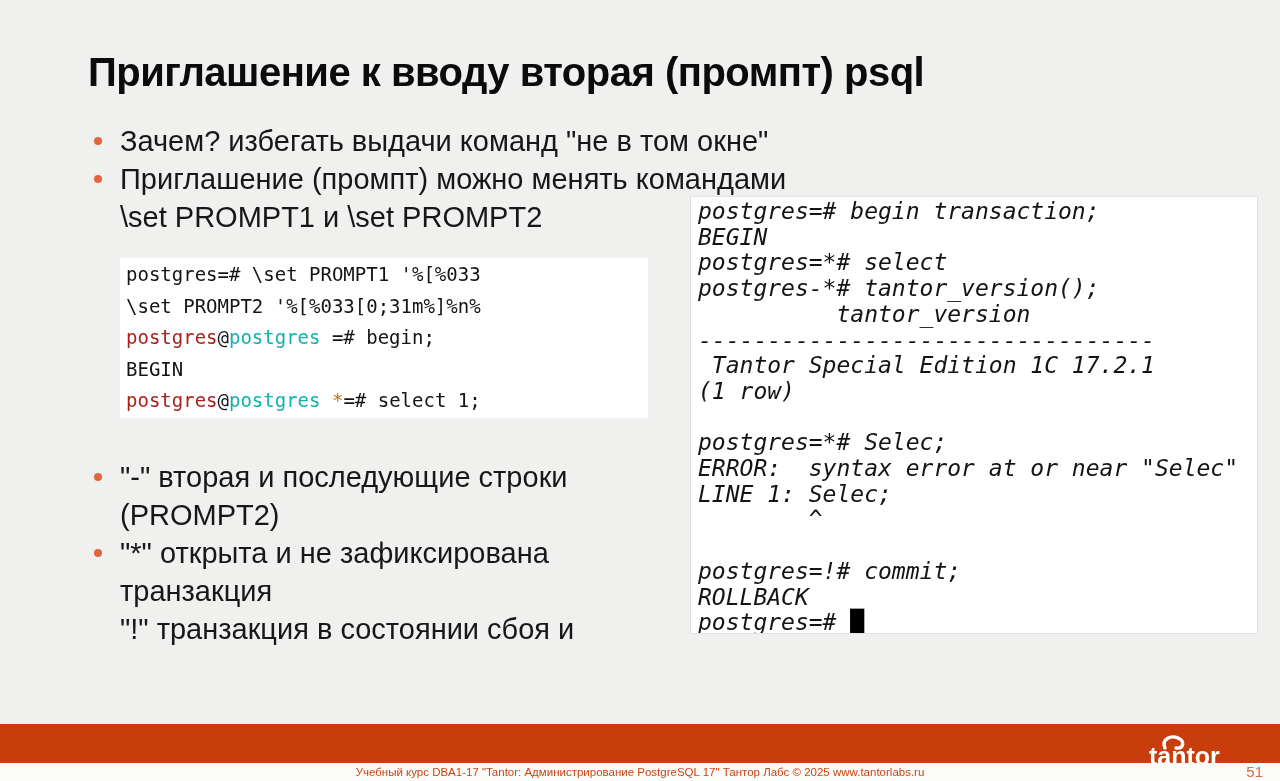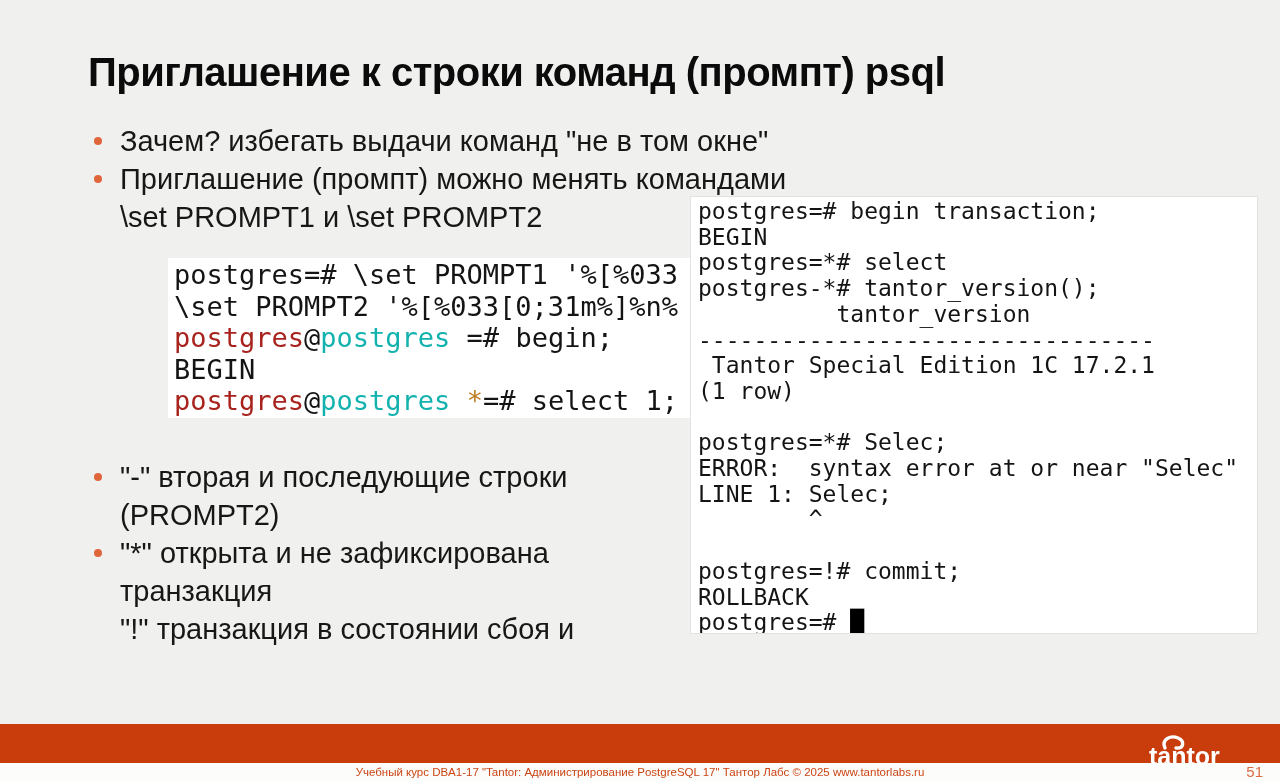--- a/index.html
+++ b/index.html
@@ -24,26 +24,26 @@
   }
   .dot.hidden{visibility:hidden;}
   .btext{white-space:pre;color:#171717;}
   .term{
     position:absolute;background:#ffffff;
     font-family:"DejaVu Sans Mono","Liberation Mono",monospace;
     white-space:pre;overflow:hidden;color:#141414;
   }
   #term-left{
     left:120px;top:258px;width:516px;height:158px;
-    font-size:27px;line-height:31.6px;padding:1px 6px;margin-left:48px;
+    font-size:19px;line-height:31.6px;padding:1px 6px;
   }
   #term-right{
     left:690px;top:196px;width:568px;height:438px;
     font-size:23px;line-height:25.7px;padding:2px 7px;
-    border:1px solid #e2e2e0;box-sizing:border-box;
+    border:1px solid #e2e2e0;box-sizing:border-box;font-style:italic;
   }
   .tline{white-space:pre;}
   .c-k{color:#141414;}
   .c-r{color:#a8231d;}
   .c-t{color:#12b2ae;}
   .c-o{color:#bc7a1e;}
   .c-cursor{color:#000000;}
   .footer-bar{
     position:absolute;left:0;top:724px;width:1280px;height:39px;
     background:#c93d0d;
@@ -60,21 +60,21 @@
     text-align:center;font-size:11.5px;color:#cb4413;
   }
   .page-number{
     position:absolute;right:17px;top:763px;
     font-size:15px;color:#d96a42;
   }
 </style>
 </head>
 <body>
 
-<h1 class="title">Приглашение к строки команд (промпт) psql</h1>
+<h1 class="title">Приглашение к вводу вторая (промпт) psql</h1>
 
 <ul class="bullets" id="bullets-top">
     <li>
       <span class="dot"></span>
       <span class="btext">Зачем? избегать выдачи команд "не в том окне"</span>
     </li>
     <li>
       <span class="dot"></span>
       <span class="btext">Приглашение (промпт) можно менять командами</span>
     </li>

